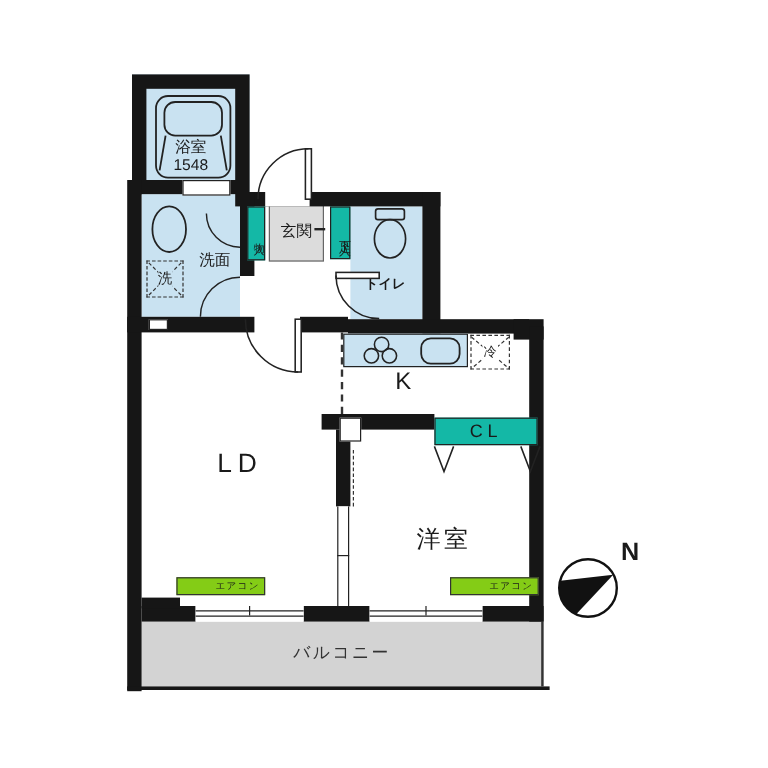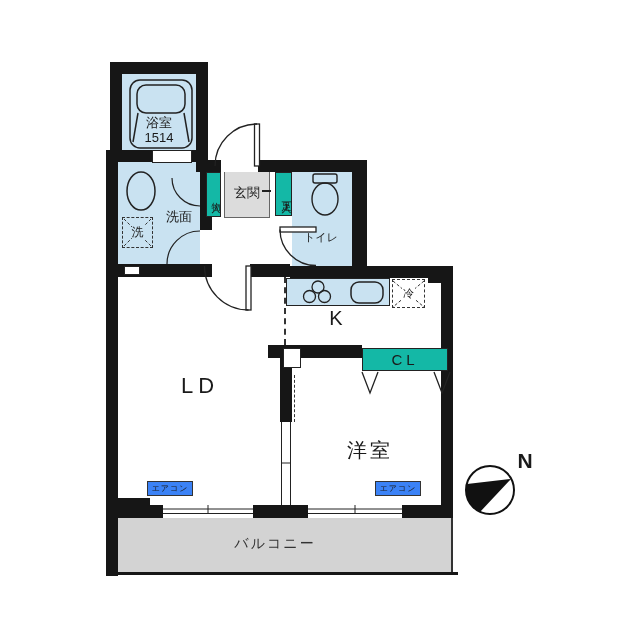--- a/index.html
+++ b/index.html
@@ -6,22 +6,22 @@
   .canvas{position:relative;width:640px;height:640px;background:#ffffff;overflow:hidden;
           font-family:"Liberation Sans","DejaVu Sans",sans-serif;color:#1a1a1a;}
   .abs{position:absolute;box-sizing:border-box;}
   .wall{position:absolute;background:#161616;}
   .room-blue{background:#c9e2f1;}
   .orange{background:#14b8a6;border:1px solid #222;}
   .lbl{position:absolute;text-align:center;color:#1a1a1a;line-height:1.05;white-space:nowrap;}
   .vtext{writing-mode:vertical-rl;text-orientation:upright;letter-spacing:1px;}
   .whitebox{position:absolute;background:#fff;box-sizing:border-box;}
   svg{position:absolute;left:0;top:0;pointer-events:none;}
-  .aircon{position:absolute;border:1px solid #333;background:#3b82f6;font-size:8px;
-          display:flex;align-items:center;justify-content:center;letter-spacing:1px;}
+  .aircon{position:absolute;border:1px solid #333;background:#84cc16;font-size:8px;
+          display:flex;align-items:center;justify-content:center;letter-spacing:1px;padding-left:28px;}
 </style>
 </head>
 <body>
 
 <div class="canvas">
 
   <div class="abs room-blue" style="left:110px;top:62px;width:98px;height:100px;border:12px solid #161616;"></div>
 
   <div class="abs room-blue" style="left:118px;top:162px;width:82px;height:102px;"></div>
 
@@ -80,28 +80,28 @@
   </div>
 
   <div class="aircon" style="left:147px;top:481px;width:44px;height:13px;">
     <span>エアコン</span>
   </div>
   <div class="aircon" style="left:375px;top:481px;width:44px;height:13px;">
     <span>エアコン</span>
   </div>
 
   <div class="lbl" style="left:122px;top:116px;width:74px;font-size:13px;">浴室</div>
-  <div class="lbl" style="left:122px;top:131px;width:74px;font-size:13px;">1514</div>
+  <div class="lbl" style="left:122px;top:131px;width:74px;font-size:13px;">1548</div>
   <div class="lbl" style="left:158px;top:210px;width:42px;font-size:13px;">洗面</div>
   <div class="lbl" style="left:224px;top:186px;width:46px;font-size:13px;">玄関</div>
-  <div class="lbl" style="left:298px;top:232px;width:46px;font-size:11px;">トイレ</div>
+  <div class="lbl" style="left:298px;top:232px;width:46px;font-size:11px;font-weight:bold;">トイレ</div>
   <div class="lbl" style="left:318px;top:308px;width:36px;font-size:20px;">K</div>
   <div class="lbl" style="left:160px;top:374px;width:80px;font-size:22px;letter-spacing:5px;">LD</div>
   <div class="lbl" style="left:330px;top:424px;width:80px;font-size:20px;letter-spacing:3px;margin-top:16px;">洋室</div>
-  <div class="lbl" style="left:190px;top:536px;width:170px;font-size:14px;letter-spacing:2px;color:#333;">バルコニー</div>
+  <div class="lbl" style="left:200px;top:536px;width:170px;font-size:14px;letter-spacing:2px;color:#333;">バルコニー</div>
   <div class="lbl" style="left:510px;top:450px;width:30px;font-size:21px;font-weight:bold;">N</div>
 
   <svg width="640" height="640" viewBox="0 0 640 640">
 
     <g stroke="#222" fill="none" stroke-width="1.5">
       <rect x="130" y="80" width="62" height="68" rx="10"></rect>
       <rect x="137" y="85" width="48" height="28" rx="9"></rect>
       <line x1="138" y1="113" x2="133" y2="142"></line>
       <line x1="184" y1="113" x2="189" y2="142"></line>
     </g>

